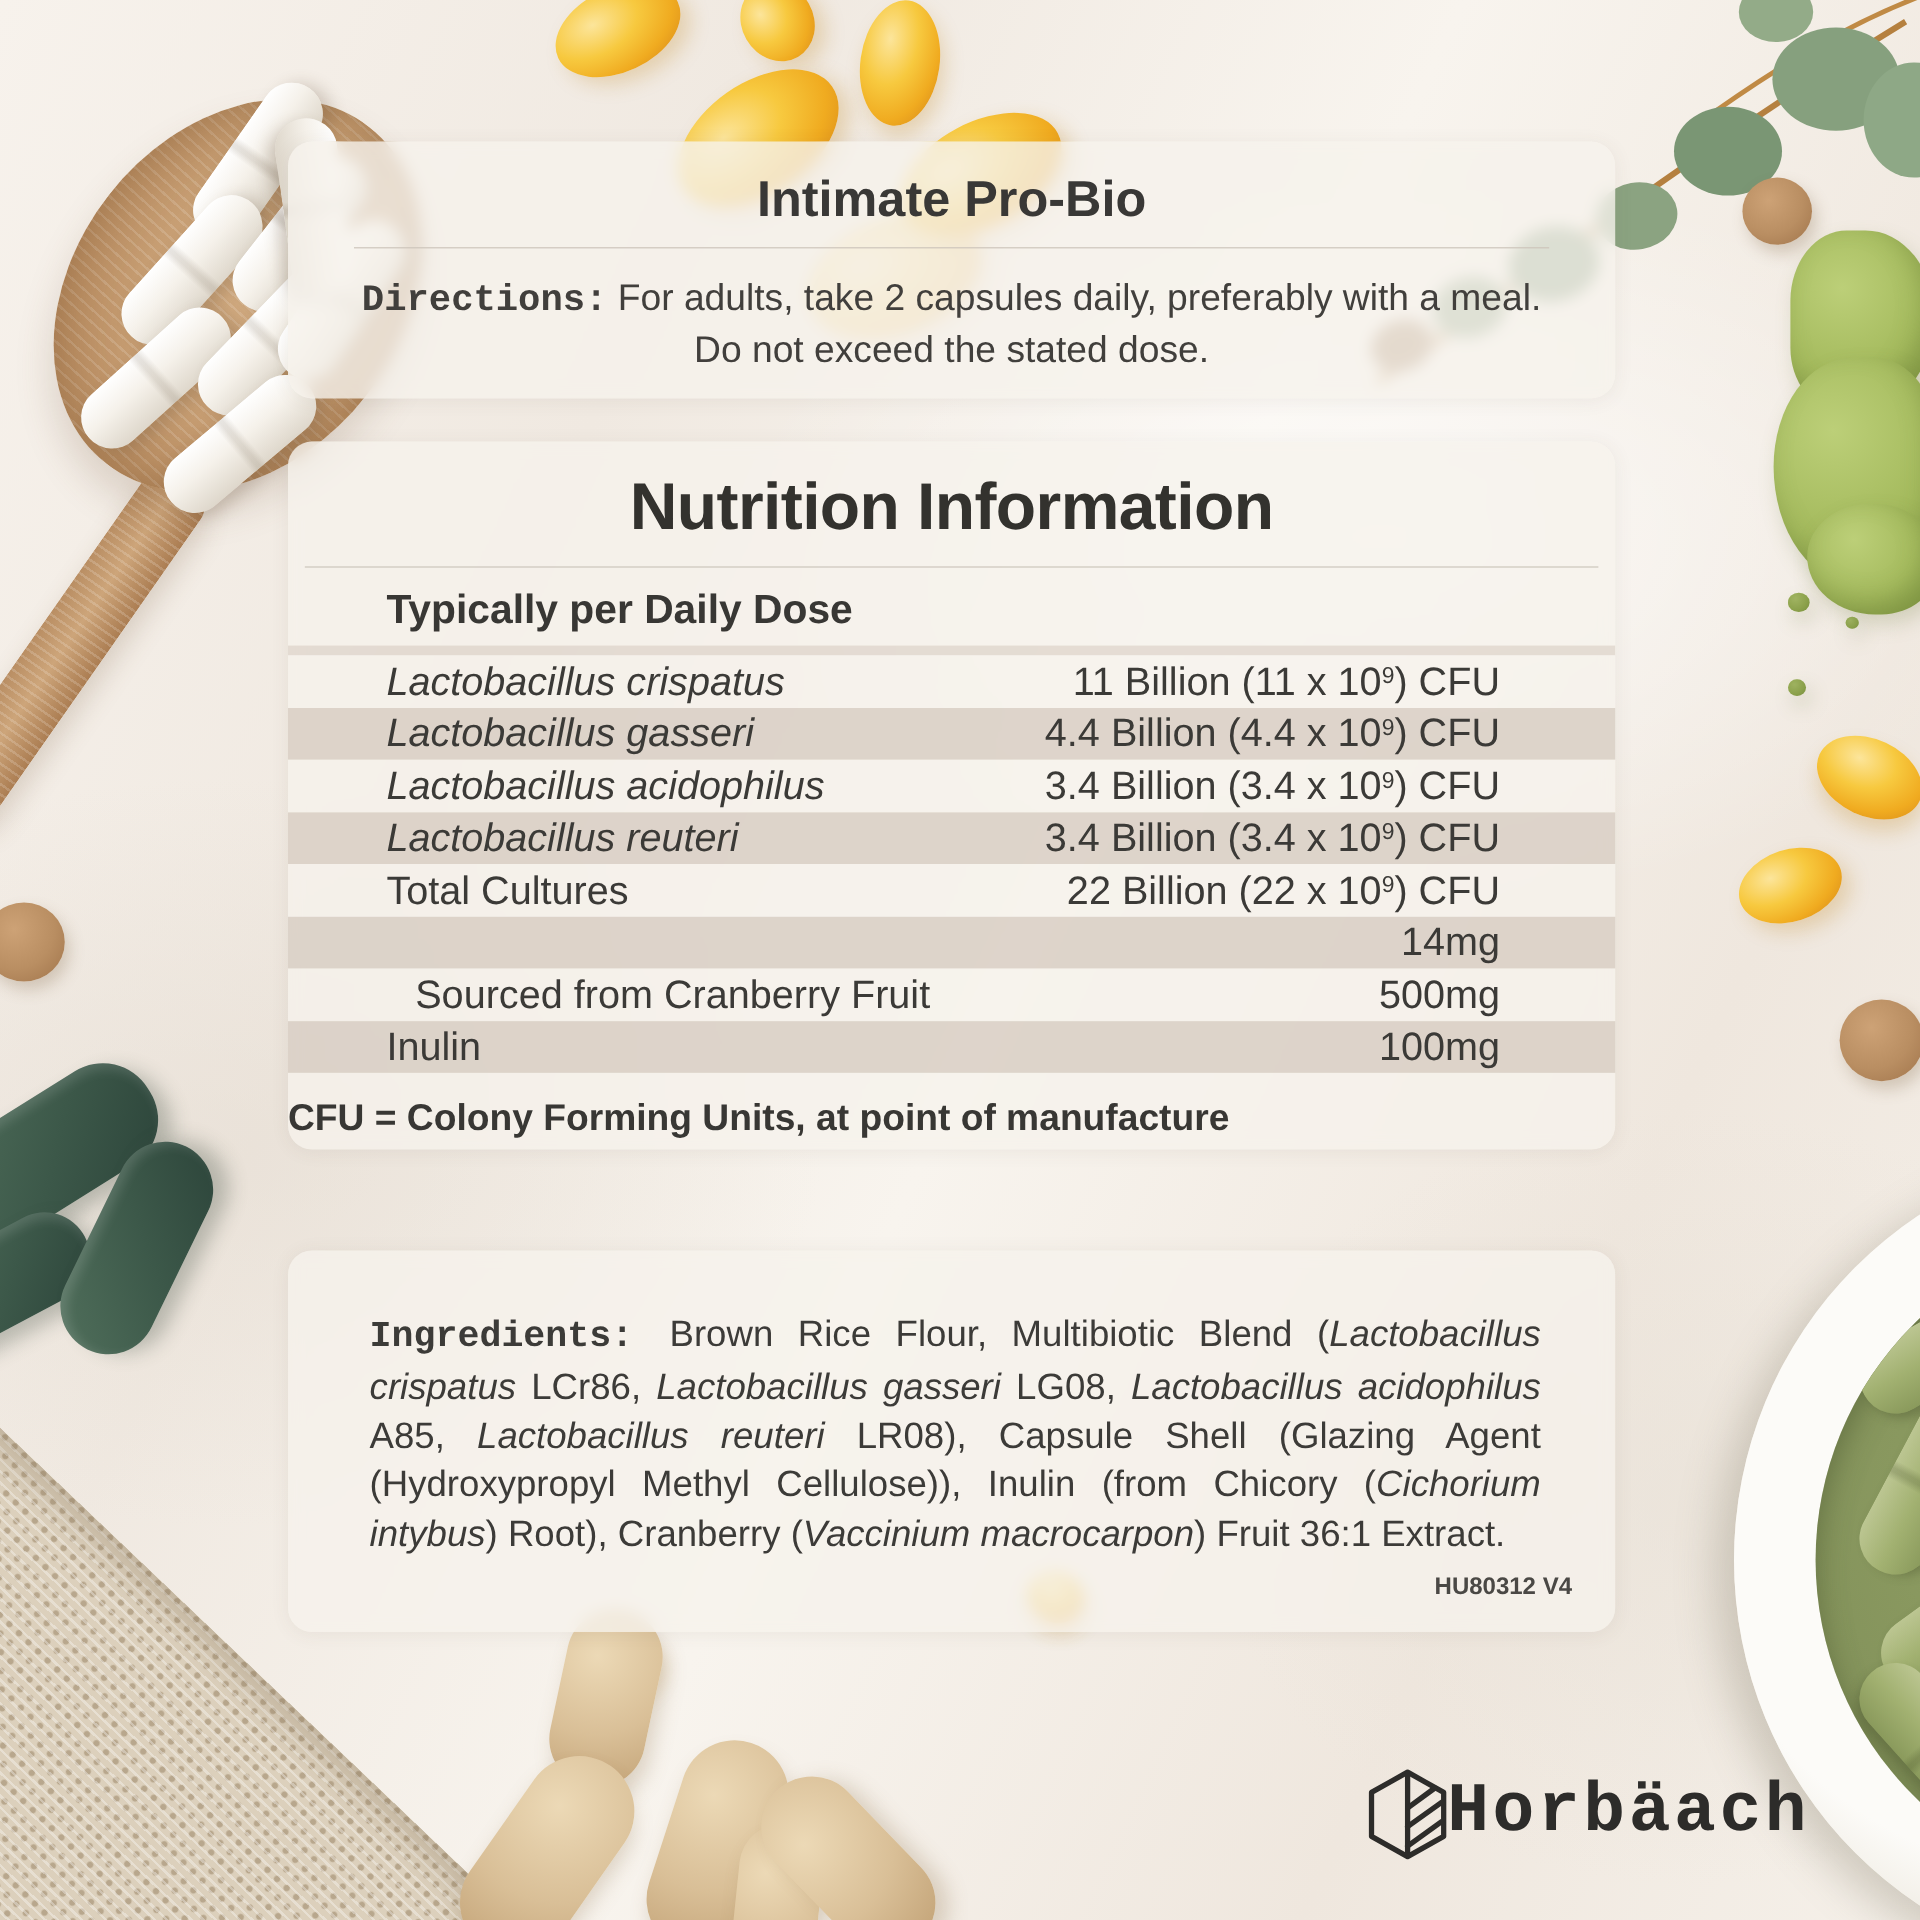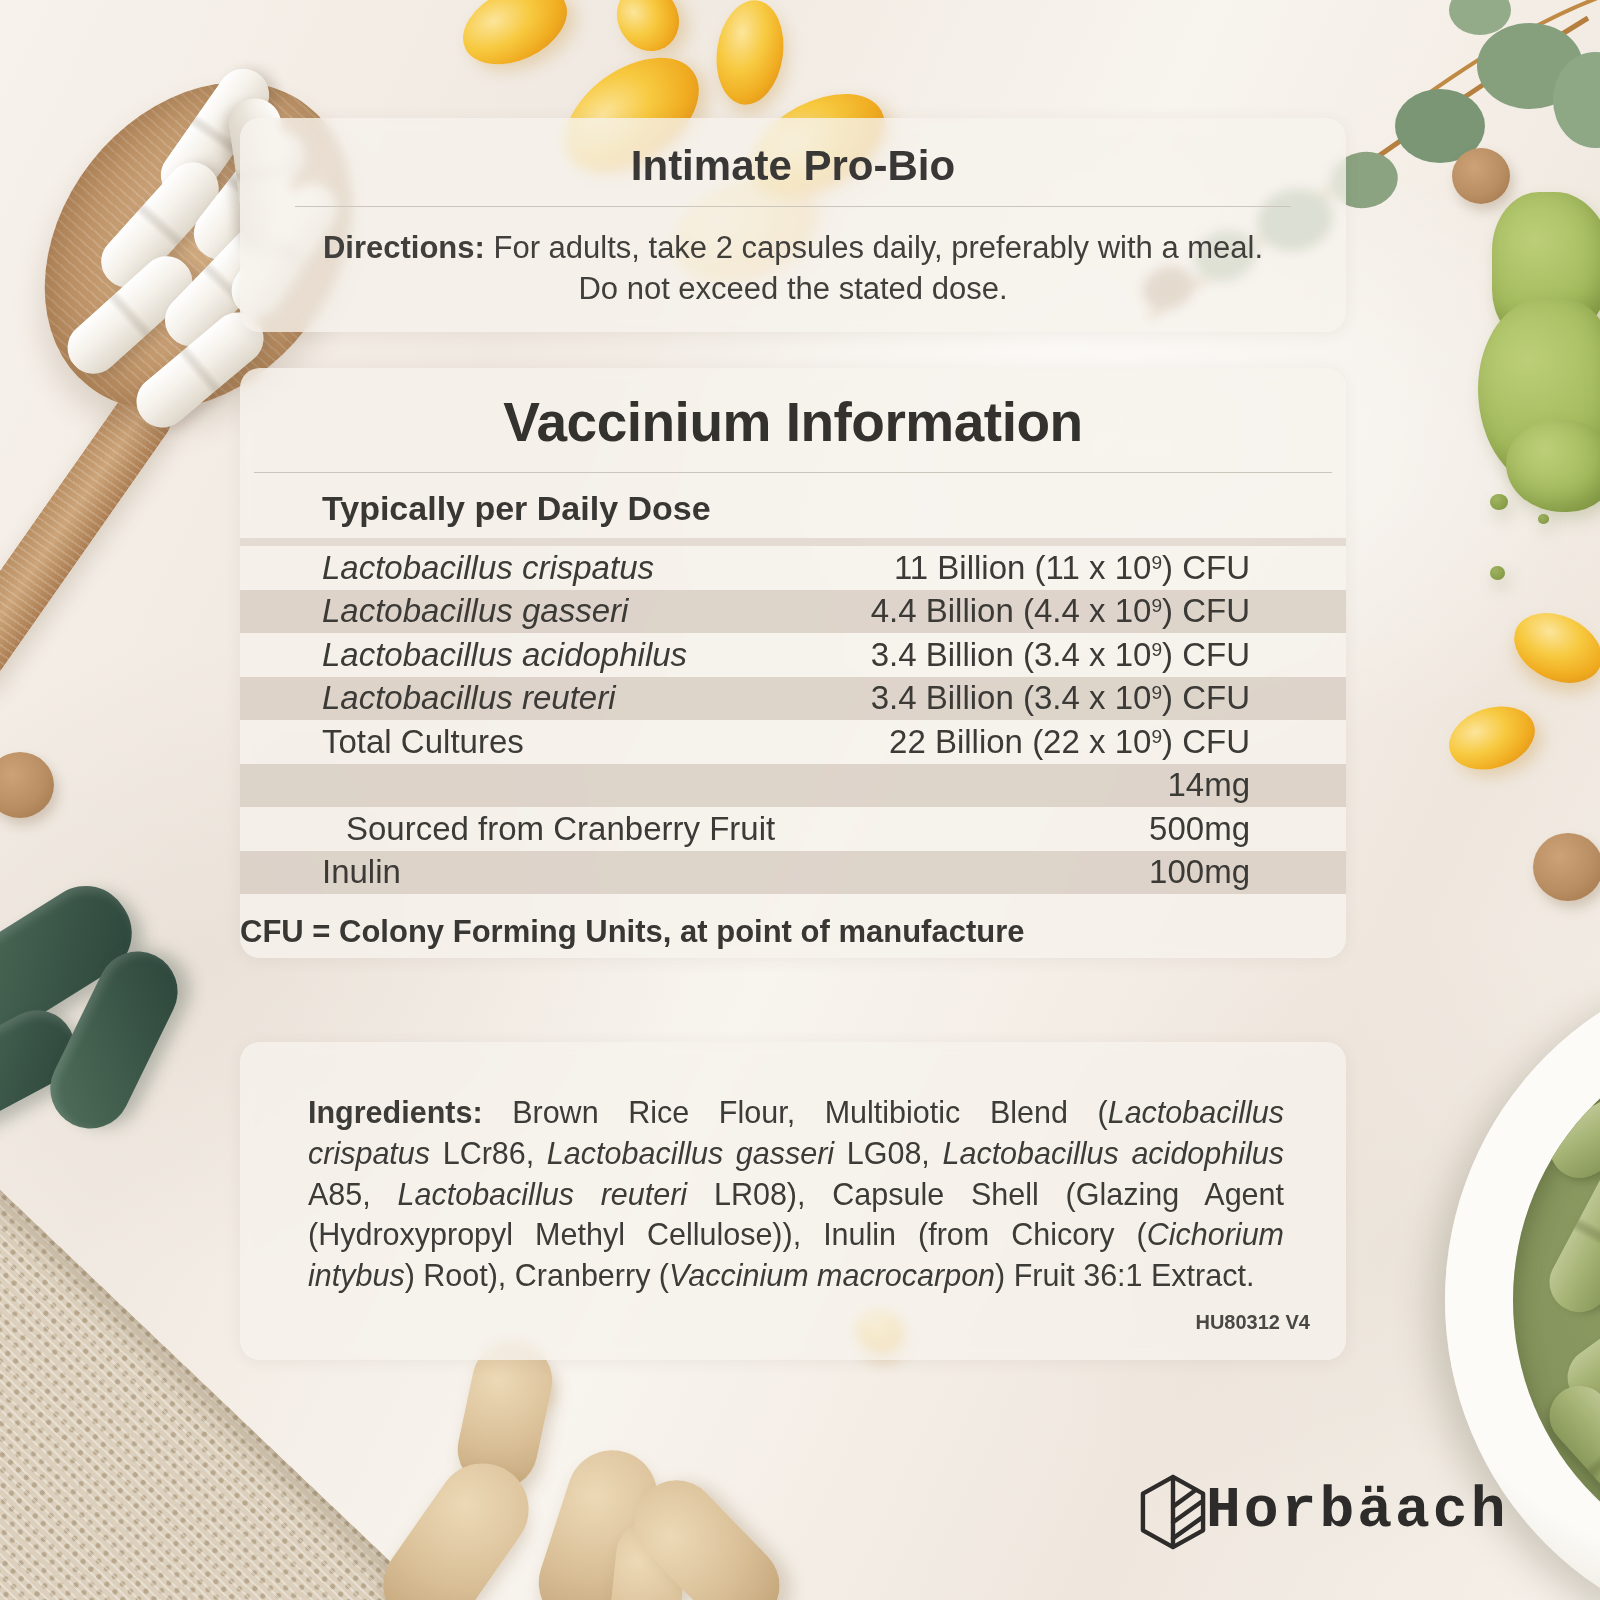--- a/index.html
+++ b/index.html
@@ -94,21 +94,21 @@
     -webkit-backdrop-filter:blur(6px) saturate(.92);
     backdrop-filter:blur(6px) saturate(.92);
     box-shadow:0 2px 16px rgba(90,75,60,.07);
   }
   .p1{top:118px;height:214px;}
   .p2{top:368px;height:590px;}
   .p3{top:1042px;height:318px;}
   .product-title{margin:0;padding-top:24px;text-align:center;font-size:42px;font-weight:700;color:#393836;}
   .p1 .divider{margin:16px 55px 0;border-top:1px solid #ccc5bb;}
   .directions{margin:20px 30px 0;text-align:center;font-size:31px;line-height:41px;color:#413f3c;}
-  .b{font-weight:700;}
+  .b{font-weight:700;font-family:Liberation Mono, monospace;}
   .i{font-style:italic;}
   .nut-header{margin:0;padding-top:22px;text-align:center;font-size:55px;font-weight:700;letter-spacing:-.5px;color:#33322e;}
   .p2 .divider{margin:18px 14px 0;border-top:1px solid #ccc5bb;}
   .nut-sub{margin:16px 0 0;padding-left:82px;font-size:34px;font-weight:700;color:#383734;}
   .strip{height:8px;margin-top:10px;background:rgba(196,182,167,.38);}
   .trow{display:flex;align-items:center;height:43.5px;padding:0 96px 0 82px;font-size:33px;}
   .trow.shaded{background:rgba(196,182,167,.5);}
   .rname{white-space:nowrap;}
   .trow.indent .rname{padding-left:24px;}
   .rval{margin-left:auto;white-space:nowrap;}
@@ -204,21 +204,21 @@
     </div>
   </div>
 
   <section class="panel p1">
     <h1 class="product-title">Intimate Pro-Bio</h1>
     <div class="divider"></div>
     <p class="directions"><span class="b">Directions:</span> <span>For adults, take 2 capsules daily, preferably with a meal.</span><br><span>Do not exceed the stated dose.</span></p>
   </section>
 
   <section class="panel p2">
-    <h2 class="nut-header">Vaccinium Information</h2>
+    <h2 class="nut-header">Nutrition Information</h2>
     <div class="divider"></div>
     <p class="nut-sub">Typically per Daily Dose</p>
     <div class="strip"></div>
 
     <div>
       <div class="trow">
         <span class="rname i">Lactobacillus crispatus</span>
         <span class="rval"><span>11 Billion (11 x 10</span><sup>9</sup><span>) CFU</span></span>
       </div>
       <div class="trow shaded">

